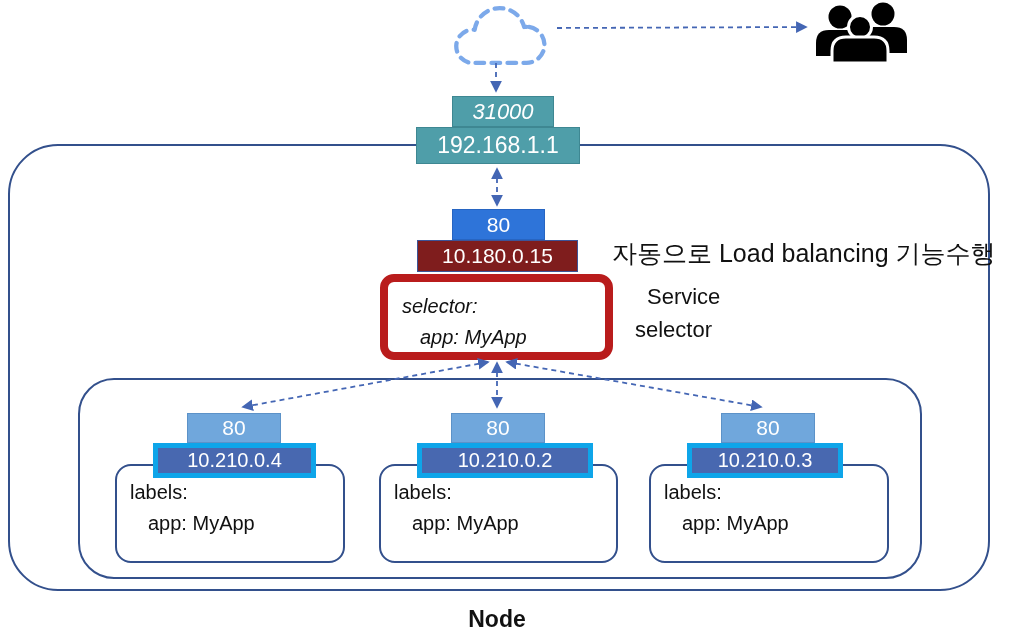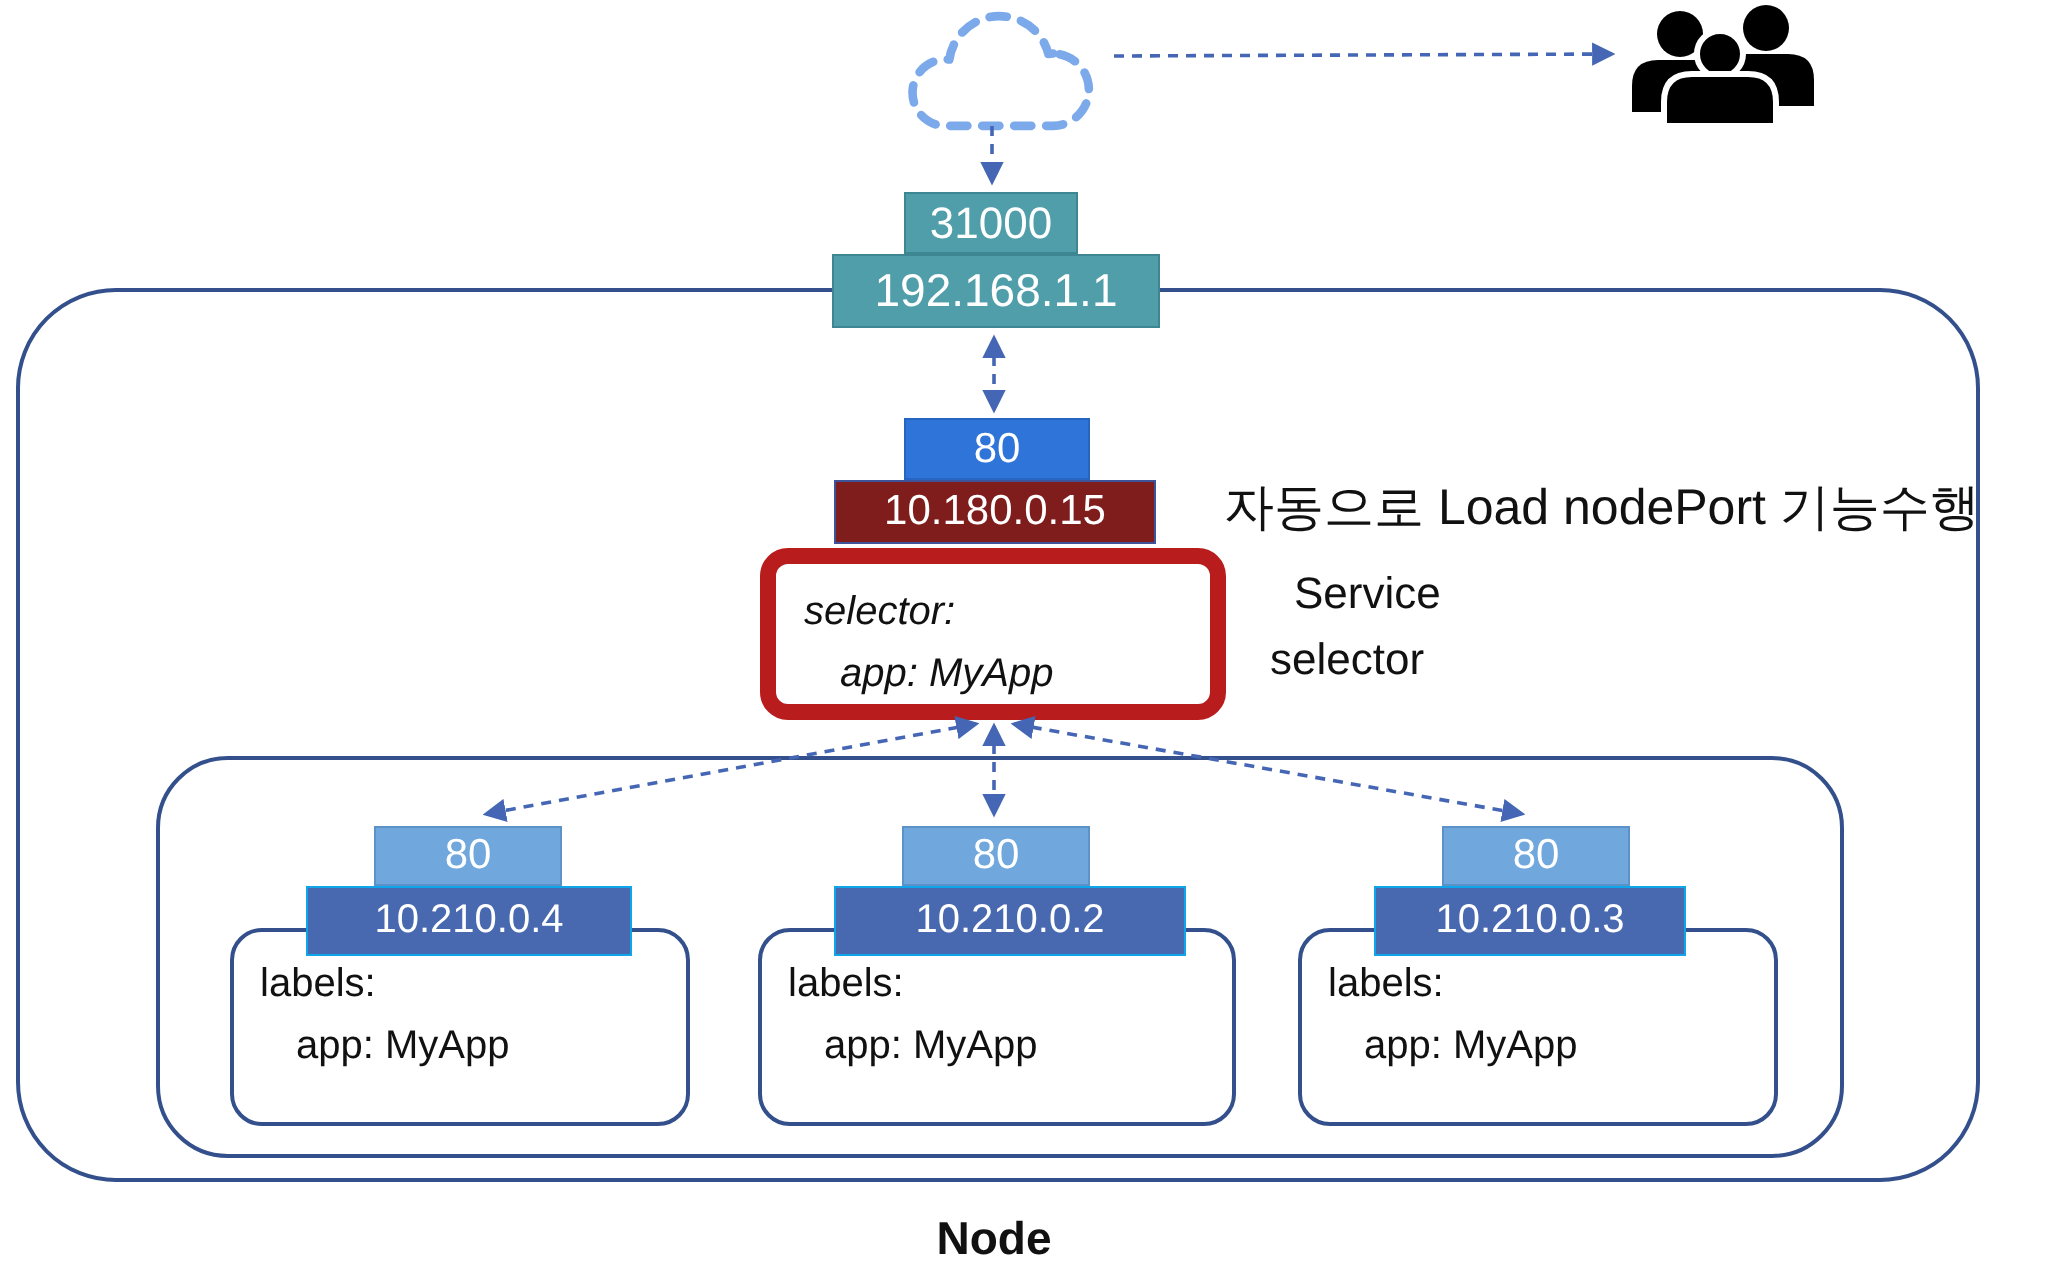--- a/index.html
+++ b/index.html
@@ -10,32 +10,32 @@
   .abs{position:absolute;}
   .rect-node{
     left:8px;top:144px;width:978px;height:443px;
     border:2px solid #33508C;border-radius:50px;z-index:1;background:transparent;
   }
   .rect-pods{
     left:78px;top:378px;width:840px;height:197px;
     border:2px solid #33508C;border-radius:36px;z-index:1;background:transparent;
   }
   .cbox{display:flex;align-items:center;justify-content:center;color:#ffffff;z-index:3;box-sizing:border-box;}
-  .box-host-port{left:452px;top:96px;width:87px;height:31px;background:#4F9EA9;border:1px solid #3E8792;font-size:22px;}
+  .box-host-port{left:452px;top:96px;width:102px;height:31px;background:#4F9EA9;border:1px solid #3E8792;font-size:22px;font-style:italic;}
   .box-host-ip{left:416px;top:127px;width:164px;height:37px;background:#4F9EA9;border:1px solid #3E8792;font-size:23px;}
   .box-svc-port{left:452px;top:209px;width:93px;height:31px;background:#2E74D9;border:1px solid #2765C2;font-size:21px;}
   .box-svc-ip{left:417px;top:240px;width:161px;height:32px;background:#7f1d1d;border:1px solid #3D5498;font-size:21px;}
   .selector-box{
     left:380px;top:274px;width:233px;height:86px;background:#ffffff;
     border:8px solid #b91c1c;border-radius:14px;z-index:2;box-sizing:border-box;
     font-size:20px;line-height:31px;padding:9px 0 0 14px;font-style:italic;
   }
   .selector-box .indent,.labels-box .indent{margin-left:18px;}
   .pod-port{width:94px;height:30px;background:#70A7DC;border:1px solid #5C92C8;font-size:21px;}
-  .pod-ip{height:35px;background:#4868B0;border:1px solid #0ea5e9;font-size:20px;}
+  .pod-ip{height:35px;background:#4868B0;border:5px solid #0ea5e9;font-size:20px;}
   .labels-box{
     background:#ffffff;border:2px solid #33508C;border-radius:16px;z-index:2;box-sizing:border-box;
     font-size:20px;line-height:31px;padding:11px 0 0 13px;top:464px;height:99px;
   }
   .txt{z-index:3;white-space:nowrap;}
   .korean{left:612px;top:237px;font-size:25px;}
   .svc-label{left:647px;top:284px;font-size:22px;}
   .nodeport-label{left:635px;top:317px;font-size:22px;}
   .node-label{left:447px;top:606px;width:100px;text-align:center;font-size:23px;font-weight:600;}
   #arrow-layer{left:0;top:0;z-index:4;pointer-events:none;}
@@ -52,21 +52,21 @@
   <div class="abs cbox box-host-ip">192.168.1.1</div>
 
   <div class="abs cbox box-svc-port">80</div>
   <div class="abs cbox box-svc-ip">10.180.0.15</div>
 
   <div class="abs selector-box">
     <div>selector:</div>
     <div class="indent">app: MyApp</div>
   </div>
 
-  <div class="abs txt korean">자동으로  Load nodePort 기능수행</div>
+  <div class="abs txt korean">자동으로  Load balancing 기능수행</div>
   <div class="abs txt svc-label">Service</div>
   <div class="abs txt nodeport-label">selector</div>
 
   <div class="abs cbox pod-port" style="left:187px;top:413px;">80</div>
   <div class="abs cbox pod-ip" style="left:153px;top:443px;width:163px;">10.210.0.4</div>
   <div class="abs labels-box" style="left:115px;width:230px;">
     <div>labels:</div>
     <div class="indent">app: MyApp</div>
   </div>
 

